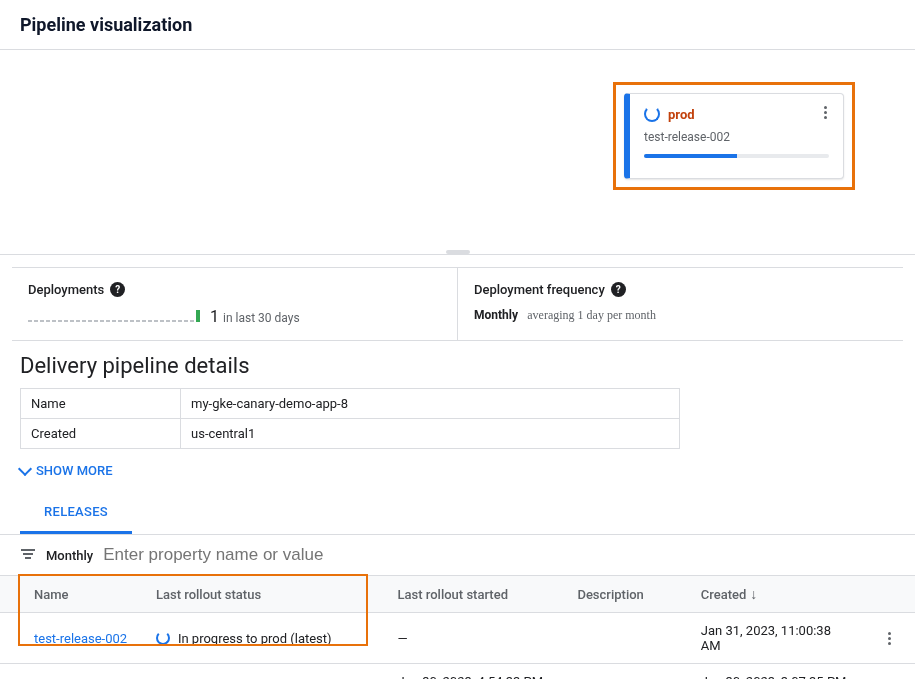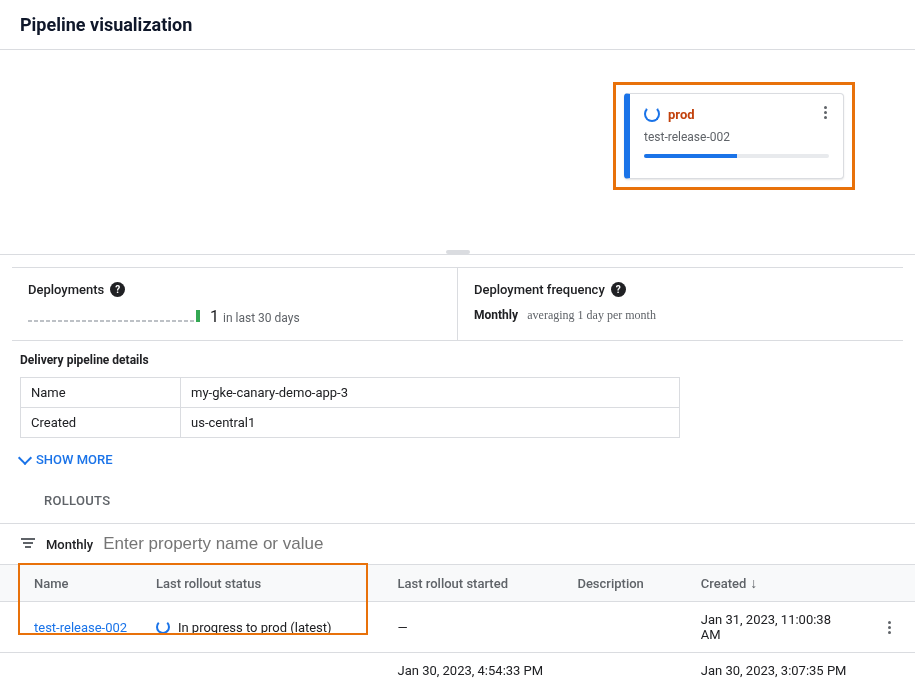--- a/index.html
+++ b/index.html
@@ -23,21 +23,21 @@
 .metric-box + .metric-box { border-left: 1px solid #dadce0; }
 .metric-title { display: flex; align-items: center; gap: 6px; font-size: 13px; font-weight: 500; margin-bottom: 10px; }
 .help-icon { width: 15px; height: 15px; border-radius: 50%; background: #202124; color: #fff; font-size: 10px; display: inline-flex; align-items: center; justify-content: center; font-weight: bold; }
 .deploy-chart { display: flex; align-items: flex-end; gap: 2px; height: 14px; }
 .deploy-chart .dash { width: 4px; border-bottom: 2px dotted #bdc1c6; height: 2px; }
 .deploy-chart .bar { width: 4px; height: 12px; background: #34a853; }
 .deploy-num { font-size: 16px; font-weight: 400; margin-left: 10px; }
 .deploy-text { color: #5f6368; font-size: 12px; margin-left: 4px; }
 .freq-val { font-size: 12px; font-weight: 700; }
 .freq-sub { color: #5f6368; font-size: 12px; margin-left: 6px; font-family: Liberation Serif, serif; }
-.details-title { font-size: 12px; font-weight: 700; padding: 0 20px 10px; }
+.details-title { font-size: 22px; font-weight: 400; padding: 0 20px 10px; }
 .details-table { width: 660px; margin: 0 20px; border-collapse: collapse; }
 .details-table td { border: 1px solid #dadce0; padding: 7px 10px; font-size: 13px; }
 .details-table td:first-child { width: 160px; color: #202124; font-weight: 400; }
 .show-more { padding: 14px 20px; color: #1a73e8; font-size: 13px; font-weight: 500; cursor: pointer; display: flex; align-items: center; gap: 6px; }
 .chevron { width: 10px; height: 10px; border-left: 2px solid #1a73e8; border-bottom: 2px solid #1a73e8; transform: rotate(-45deg); margin-top: -4px; }
 .tabs { display: flex; gap: 0; border-bottom: 1px solid #dadce0; padding: 0 20px; }
 .tab { padding: 12px 24px; font-size: 13px; font-weight: 500; color: #5f6368; cursor: pointer; border-bottom: 3px solid transparent; letter-spacing: 0.3px; }
 .tab.active { color: #1a73e8; border-bottom-color: #1a73e8; }
 .filter-row { display: flex; align-items: center; gap: 10px; padding: 10px 20px; }
 .filter-icon { width: 16px; height: 12px; display: flex; flex-direction: column; gap: 2px; align-items: center; }
@@ -143,35 +143,35 @@
       <span class="freq-sub">averaging 1 day per month</span>
     </div>
   </div>
 </div>
 
 <div class="details-title">Delivery pipeline details</div>
 <table class="details-table">
   <tbody>
       <tr>
     <td>Name</td>
-    <td>my-gke-canary-demo-app-3</td>
+    <td>my-gke-canary-demo-app-8</td>
   </tr>
   <tr>
     <td>Created</td>
     <td>us-central1</td>
   </tr>
 </tbody>
   </table>
 <div class="show-more">
   <span class="chevron"></span>
   <span>SHOW MORE</span>
 </div>
 
 <div class="tabs">
-  <div class="tab">ROLLOUTS</div>
+  <div class="tab active">RELEASES</div>
 </div>
 
 <div class="filter-row">
   <div class="filter-icon">
       <span></span>
       <span></span>
       <span></span>
     </div>
   <span class="filter-label">Monthly</span>
   <input class="filter-input" placeholder="Enter property name or value" style="">

